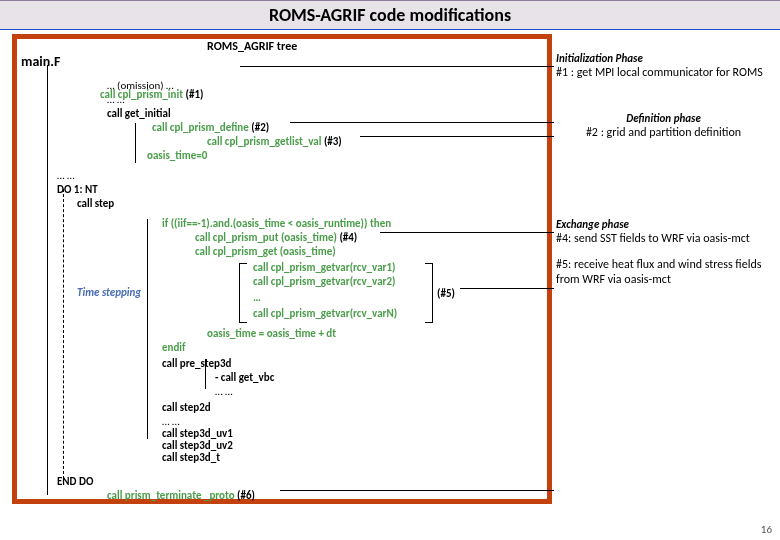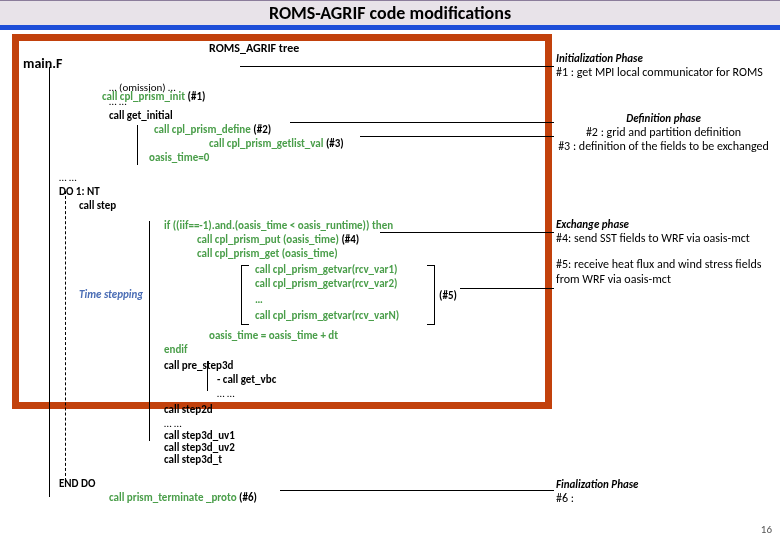--- a/index.html
+++ b/index.html
@@ -9,40 +9,40 @@
     font-family: Calibri, Arial, sans-serif;
     background: #fff;
     position: relative;
     font-size: 11px;
   }
   .title-bar {
     width: 100%;
     height: 30px;
     background: #e8e3e9;
     border-top: 1px solid #8b7d9b;
-    border-bottom: 5px solid #1d4ed8;
+    border-bottom: 1px solid #1d4ed8;
     display: flex;
     align-items: center;
     justify-content: center;
     font-size: 18px;
     font-weight: bold;
     color: #000;
   }
   .content {
     position: relative;
     width: 100%;
     height: calc(100% - 30px);
   }
   .tree-box {
     position: absolute;
     left: 12px;
     top: 4px;
     width: 540px;
-    height: 375px;
-    border: 7px solid #c2410c;
+    height: 470px;
+    border: 5px solid #c2410c;
     background: #fff;
   }
   .tree-title {
     position: absolute;
     left: 190px;
     top: 0;
     font-weight: bold;
     font-size: 12px;
   }
   .mainF {
@@ -229,28 +229,23 @@
   <div class="hline" style="left:280px; top:460px; width:274px;"></div>
 
   <div class="right-box" style="top:22px;">
     <div class="right-title">Initialization Phase</div>
     <div class="right-text">#1 : get MPI local communicator for ROMS</div>
   </div>
 
   <div class="right-box" style="top:82px;text-align:center;">
     <div class="right-title">Definition phase</div>
     <div class="right-text">#2 : grid and partition definition</div>
-    <div class="right-text">#3 : definition of the fields to be exchanged</div>
   </div>
 
   <div class="right-box" style="top:188px;">
     <div class="right-title">Exchange phase</div>
     <div class="right-text">#4: send SST fields to WRF via oasis-mct</div>
     <div class="right-text" style="margin-top:12px;">#5: receive heat flux and wind stress fields from WRF via oasis-mct</div>
   </div>
 
-  <div class="right-box" style="top:448px;">
-    <div class="right-title">Finalization Phase</div>
-    <div class="right-text">#6 :</div>
-  </div>
 
   <div class="page-num">16</div>
 </div>
 
 </body></html>

